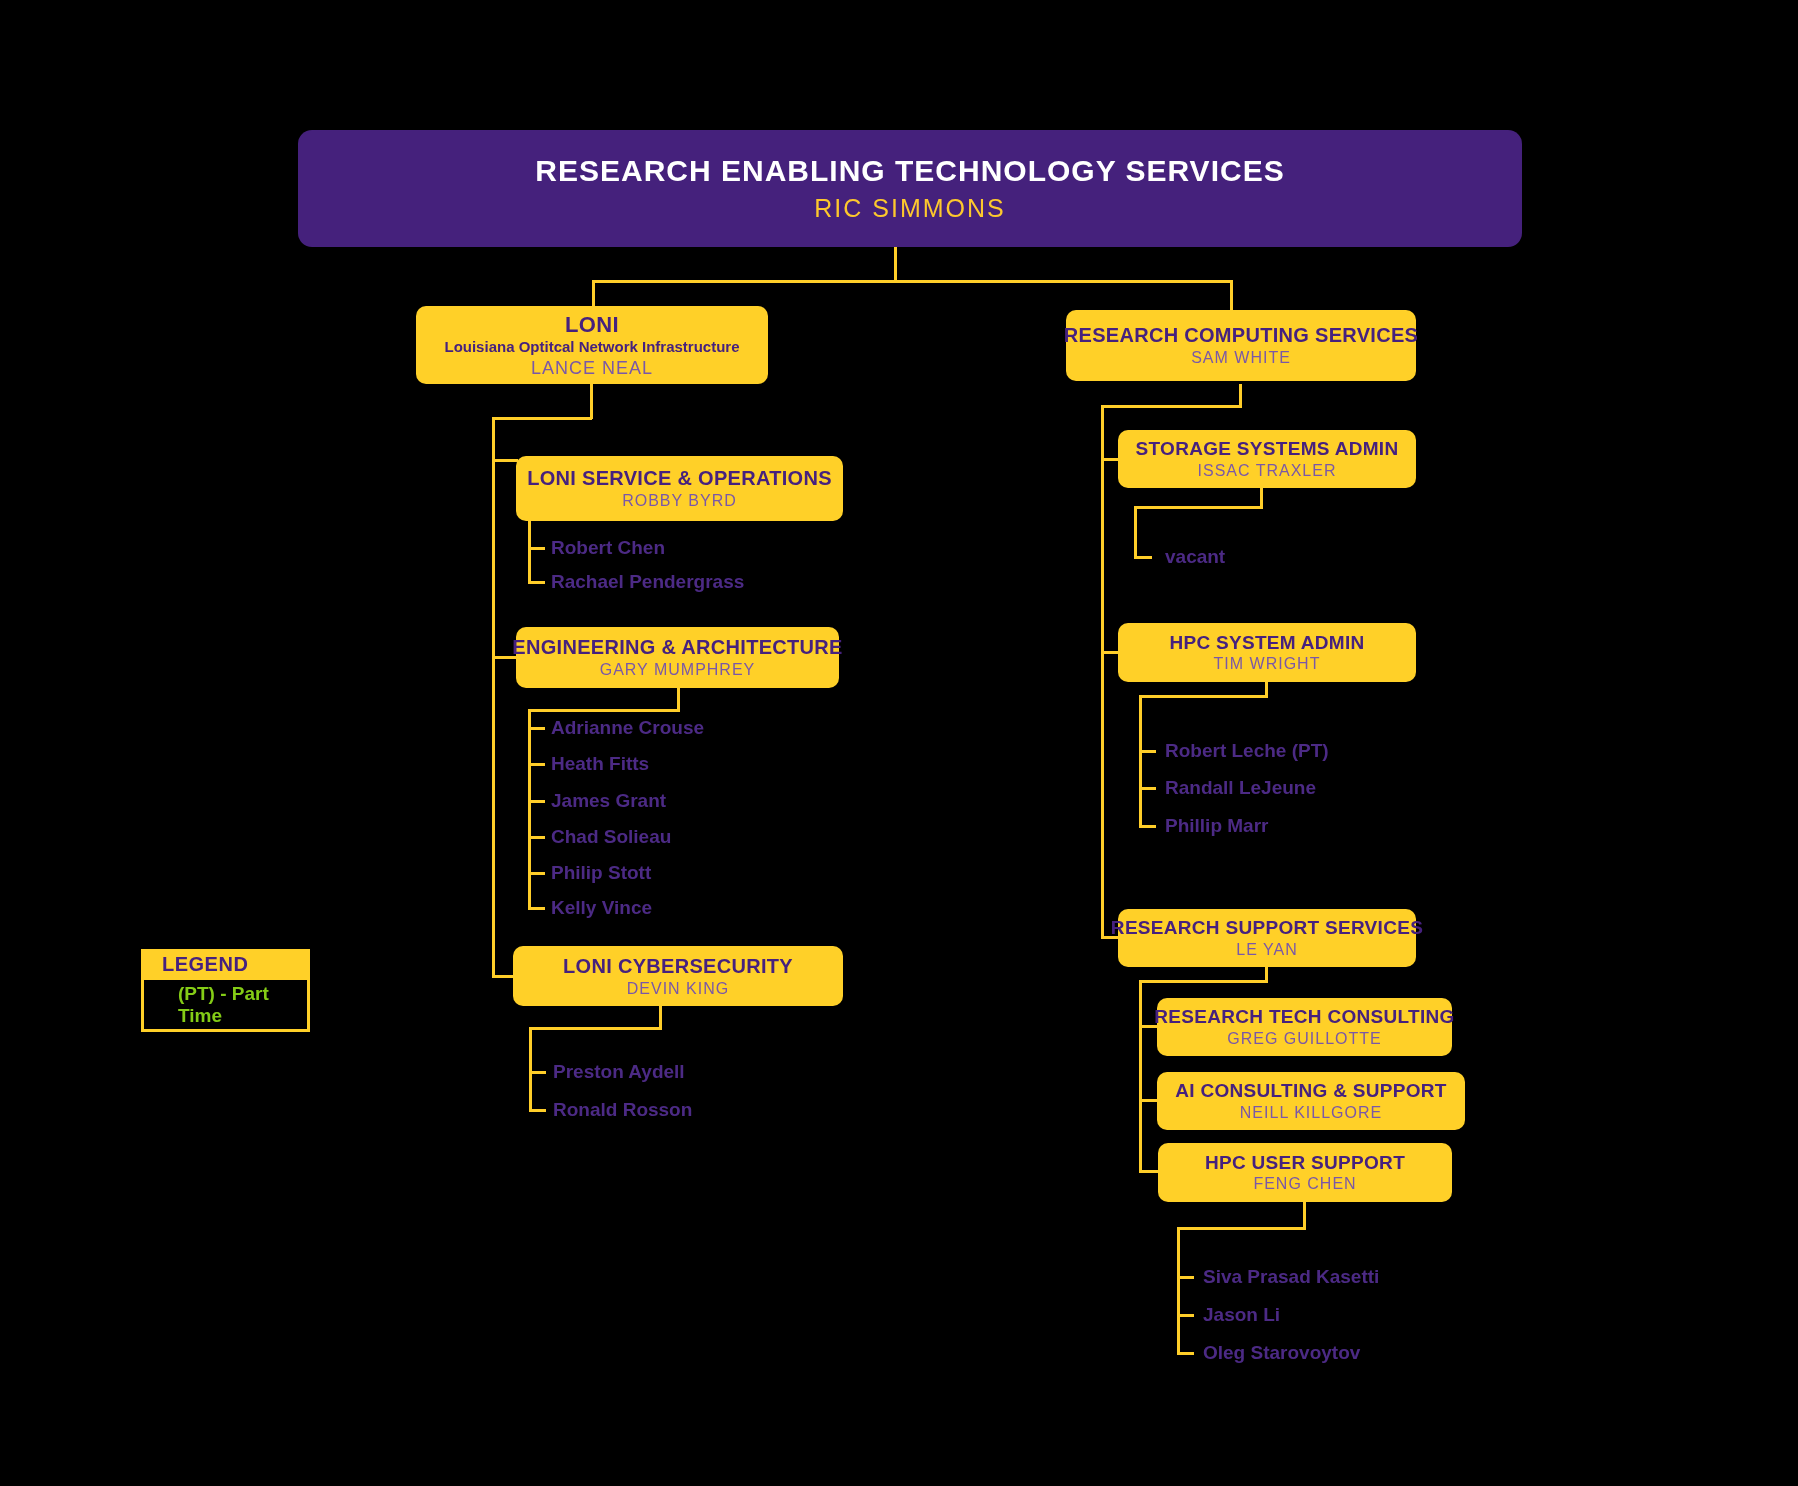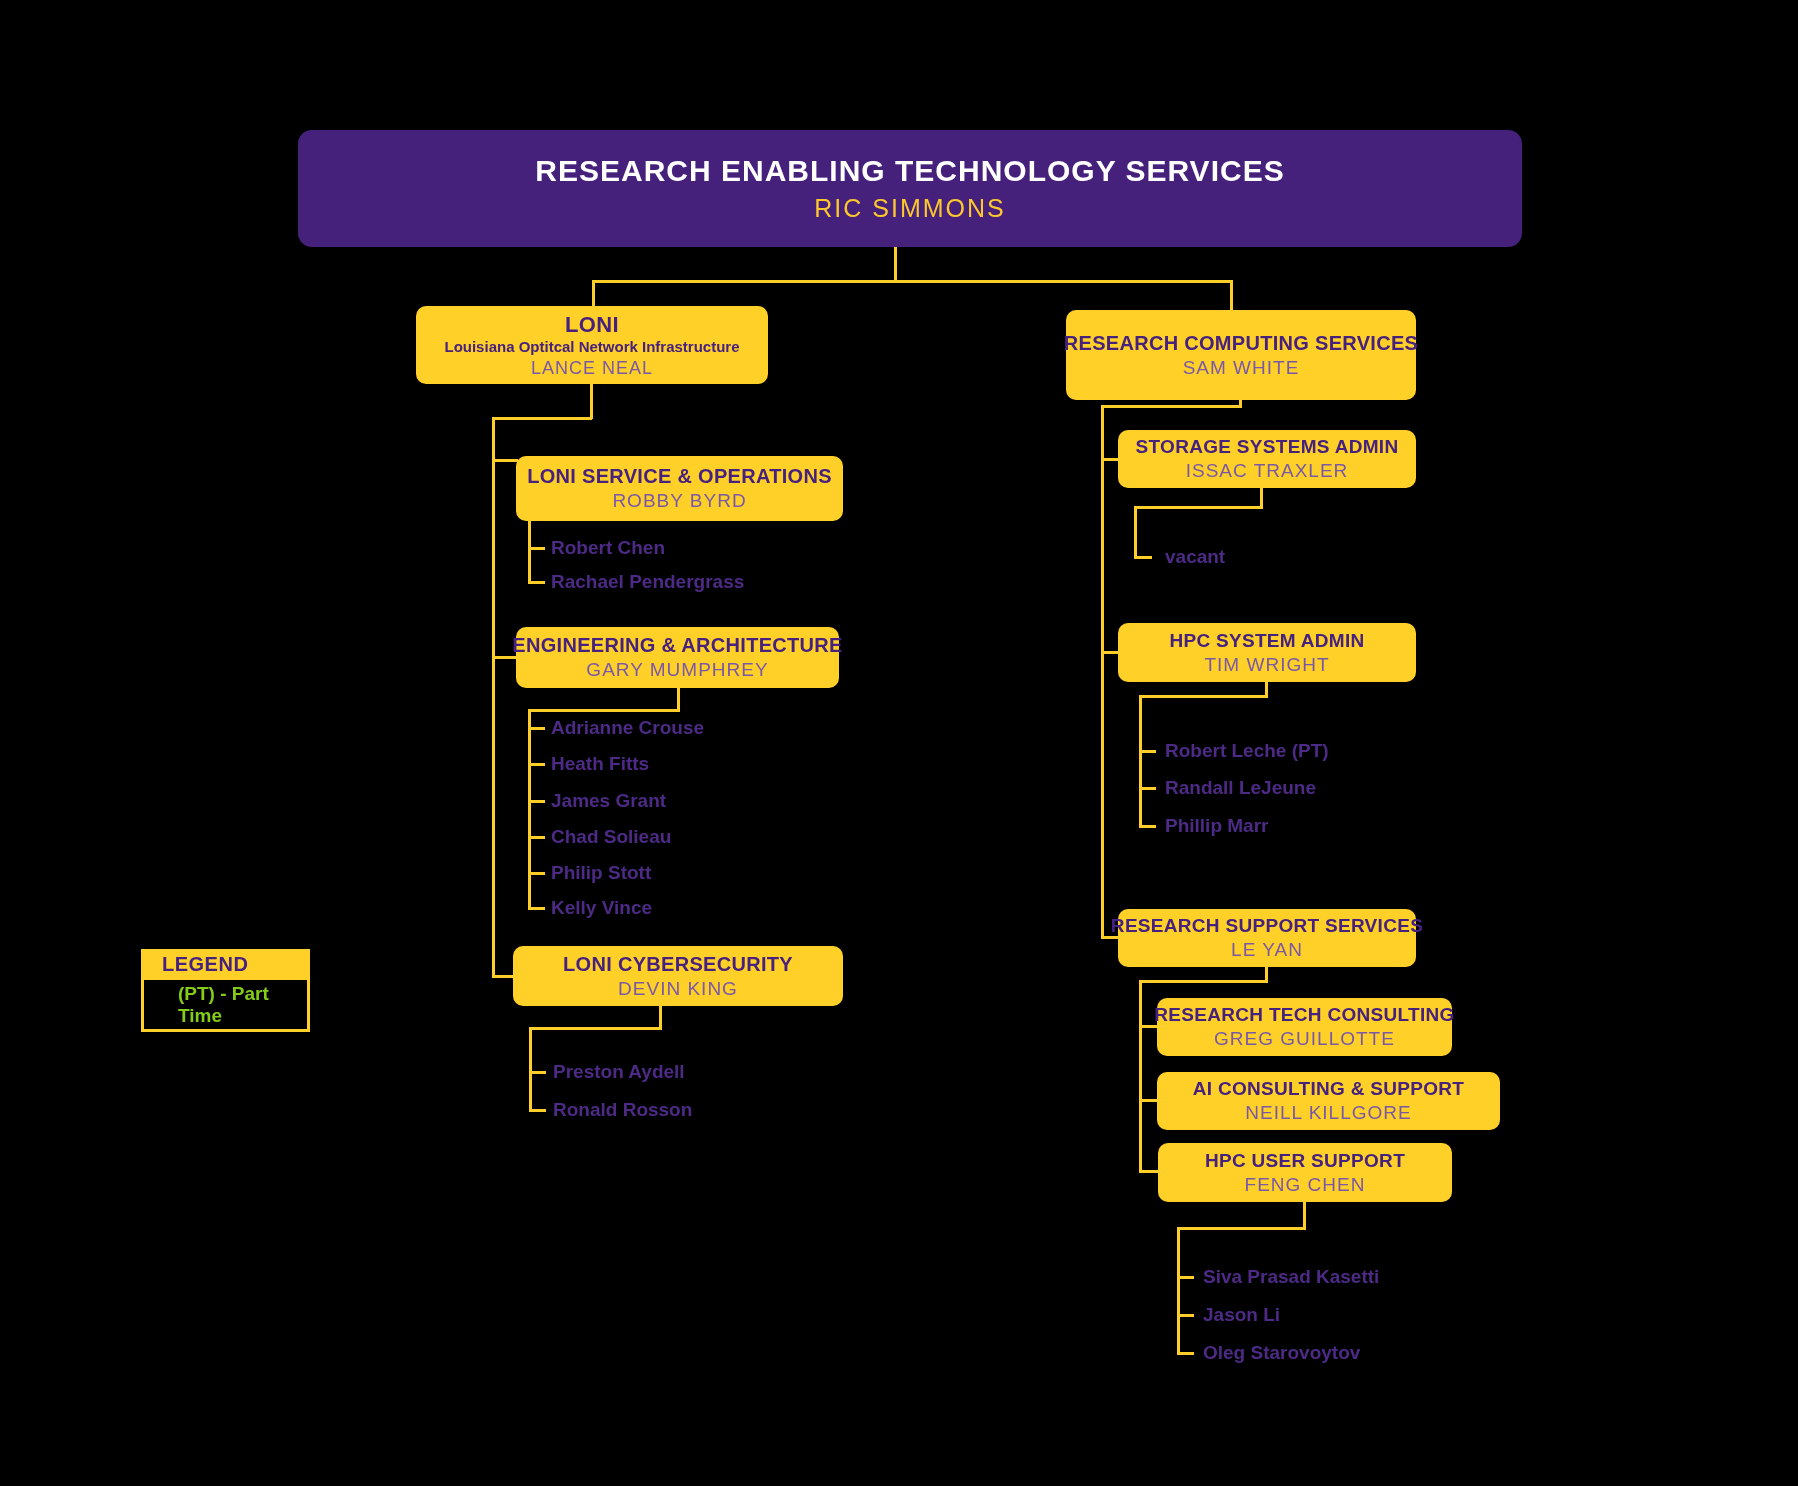--- a/index.html
+++ b/index.html
@@ -8,21 +8,21 @@
     font-family:"Liberation Sans",sans-serif;
   }
   .line{position:absolute;background:#FFCE29;}
   .node{
     position:absolute;background:#FFD028;border-radius:10px;
     display:flex;flex-direction:column;align-items:center;justify-content:center;
     text-align:center;line-height:1.25;
   }
   .node .t{font-weight:bold;color:#46217E;font-size:20px;letter-spacing:.3px;white-space:nowrap;}
   .node .s{font-weight:bold;color:#46217E;font-size:15px;white-space:nowrap;}
-  .node .n{color:#7A58A8;font-size:19px;letter-spacing:1px;white-space:nowrap;}
+  .node .n{color:#7A58A8;font-size:16px;letter-spacing:1px;white-space:nowrap;}
   .rootbox{
     position:absolute;left:298px;top:130px;width:1224px;height:117px;background:#45217C;
     border-radius:14px;display:flex;flex-direction:column;align-items:center;justify-content:center;
     text-align:center;
   }
   .rootbox .t{color:#FFFFFF;font-weight:bold;font-size:30px;letter-spacing:1px;}
   .rootbox .n{color:#FDC82D;font-size:25px;letter-spacing:2px;margin-top:6px;}
   .member{
     position:absolute;height:26px;line-height:26px;font-weight:bold;font-size:19px;
     color:#4C2A85;white-space:nowrap;
@@ -130,21 +130,21 @@
   <div class="node" style="left:516px;top:627px;width:323px;height:61px;">
     <div class="t">ENGINEERING &amp; ARCHITECTURE</div>
     <div class="n">GARY MUMPHREY</div>
   </div>
 
   <div class="node" style="left:513px;top:946px;width:330px;height:60px;">
     <div class="t">LONI CYBERSECURITY</div>
     <div class="n">DEVIN KING</div>
   </div>
 
-  <div class="node" style="left:1066px;top:310px;width:350px;height:90px;">
+  <div class="node" style="left:1066px;top:310px;width:350px;height:71px;">
     <div class="t">RESEARCH COMPUTING SERVICES</div>
     <div class="n">SAM WHITE</div>
   </div>
 
   <div class="node sm" style="left:1118px;top:623px;width:298px;height:59px;">
     <div class="t">HPC SYSTEM ADMIN</div>
     <div class="n">TIM WRIGHT</div>
   </div>
 
   <div class="node sm" style="left:1118px;top:430px;width:298px;height:58px;">
@@ -155,21 +155,21 @@
   <div class="node sm" style="left:1118px;top:909px;width:298px;height:58px;">
     <div class="t">RESEARCH SUPPORT SERVICES</div>
     <div class="n">LE YAN</div>
   </div>
 
   <div class="node sm" style="left:1157px;top:998px;width:295px;height:58px;">
     <div class="t">RESEARCH TECH CONSULTING</div>
     <div class="n">GREG GUILLOTTE</div>
   </div>
 
-  <div class="node sm" style="left:1157px;top:1072px;width:343px;height:58px;">
+  <div class="node sm" style="left:1157px;top:1072px;width:308px;height:58px;">
     <div class="t">AI CONSULTING &amp; SUPPORT</div>
     <div class="n">NEILL KILLGORE</div>
   </div>
 
   <div class="node sm" style="left:1158px;top:1143px;width:294px;height:59px;">
     <div class="t">HPC USER SUPPORT</div>
     <div class="n">FENG CHEN</div>
   </div>
 
   <div class="member" style="left:551px;top:535px;">Robert Chen</div>

